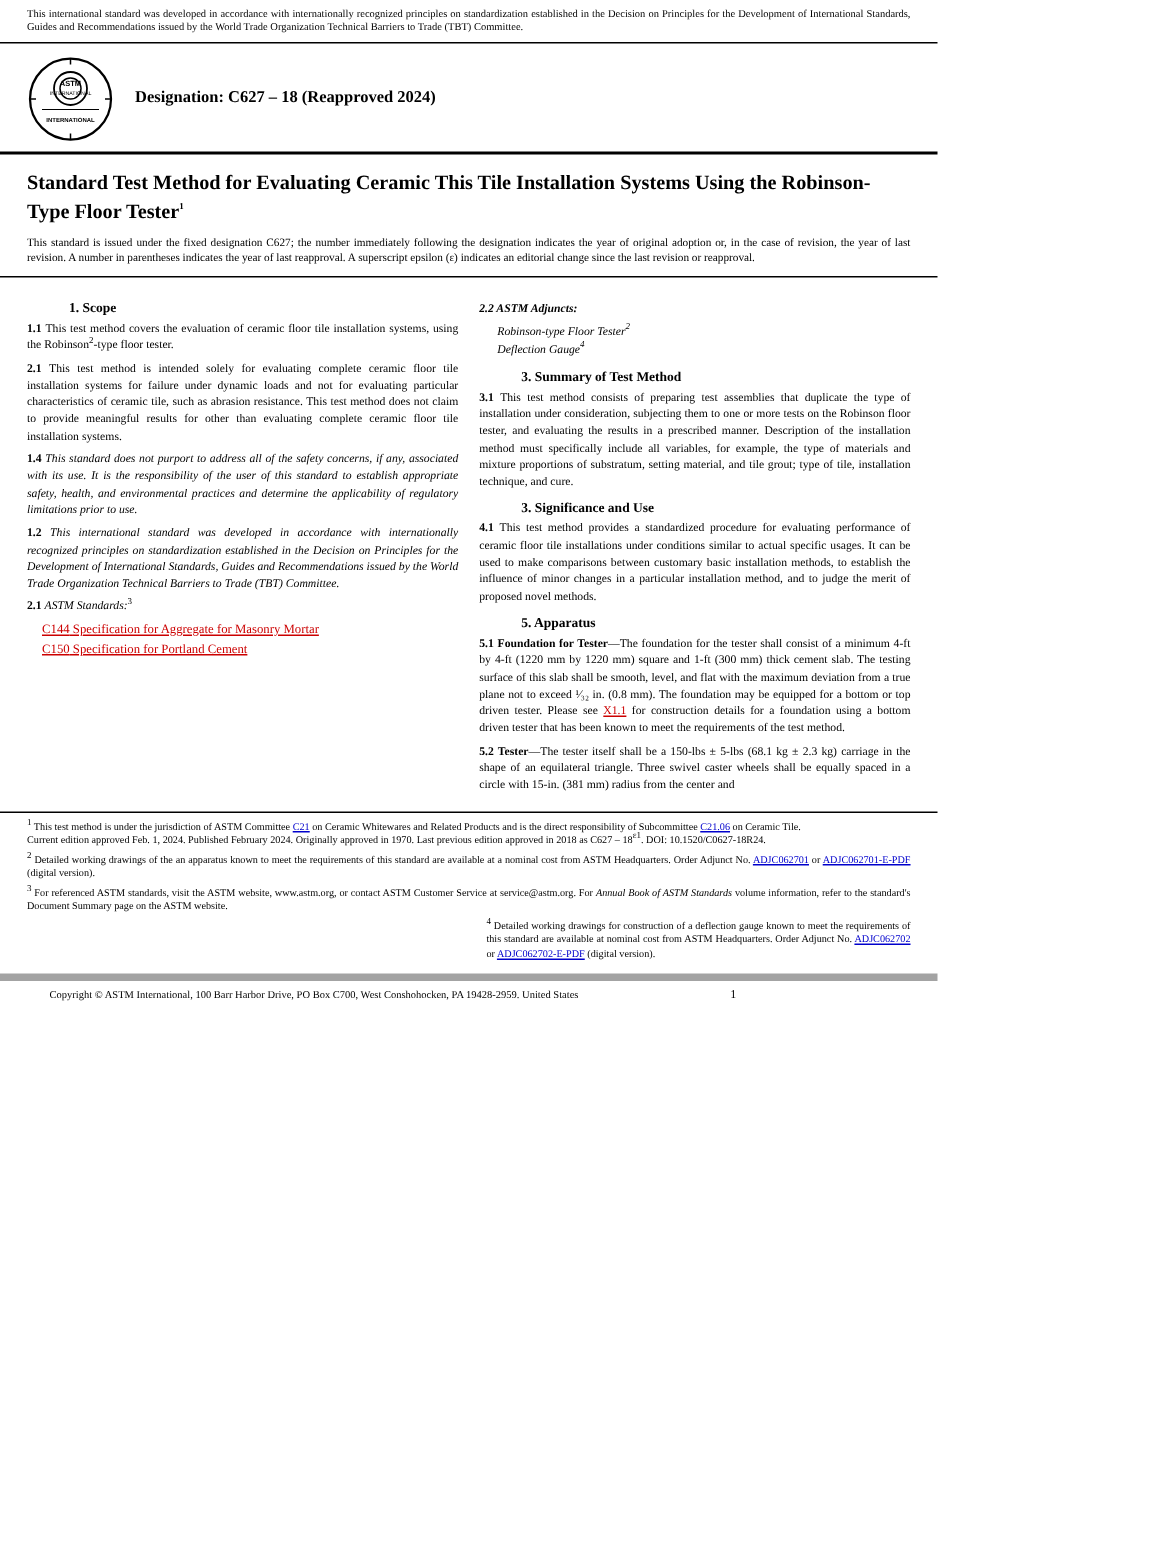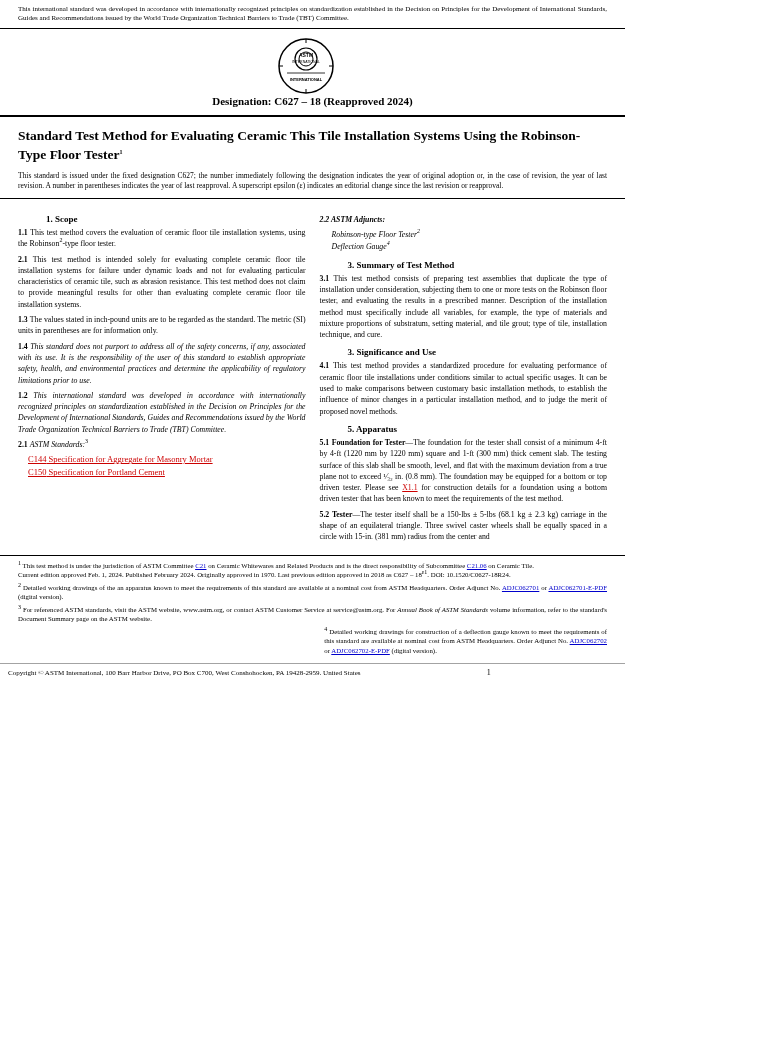--- a/index.html
+++ b/index.html
@@ -22,21 +22,20 @@
     .top-banner {
       background: #fff;
       border-bottom: 1px solid #000;
       padding: 5px 18px 5px 18px;
       font-size: 7px;
       text-align: justify;
       line-height: 1.3;
     }
     .header-section {
       display: flex;
-      flex-direction: column;
       align-items: center;
       padding: 8px 18px 6px 18px;
       border-bottom: 2px solid #000;
     }
     .astm-logo {
       width: 58px;
       height: 58px;
       flex-shrink: 0;
       margin-right: 14px;
     }
@@ -119,22 +118,22 @@
       border-top: 1px solid #000;
       padding: 5px 18px 5px 18px;
       font-size: 6.8px;
       line-height: 1.4;
     }
     .footnote-item {
       margin-bottom: 3px;
       text-align: justify;
     }
     .footer-bar {
-      border-top: 1px solid #a3a3a3;
-      padding: 4px 8px;
+      border-top: 5px solid #a3a3a3;
+      padding: 4px 33px;
       font-size: 7px;
       display: flex;
       justify-content: space-between;
       align-items: center;
     }
     .page-number {
       font-size: 8px;
       text-align: center;
       flex: 1;
     }
@@ -199,24 +198,20 @@
       <div class="sub-section">
         <span class="sub-section-num">1.1 </span>
         <span>This test method covers the evaluation of ceramic floor tile installation systems, using the Robinson<sup>2</sup>-type floor tester.</span>
       </div>
 
       <div class="sub-section">
         <span class="sub-section-num">2.1 </span>
         <span>This test method is intended solely for evaluating complete ceramic floor tile installation systems for failure under dynamic loads and not for evaluating particular characteristics of ceramic tile, such as abrasion resistance. This test method does not claim to provide meaningful results for other than evaluating complete ceramic floor tile installation systems.</span>
       </div>
 
-      <div class="sub-section">
-        <span class="sub-section-num">1.3 </span>
-        <span>The values stated in inch-pound units are to be regarded as the standard. The metric (SI) units in parentheses are for information only.</span>
-      </div>
 
       <div class="sub-section">
         <span class="sub-section-num">1.4 </span>
         <span class="italic">This standard does not purport to address all of the safety concerns, if any, associated with its use. It is the responsibility of the user of this standard to establish appropriate safety, health, and environmental practices and determine the applicability of regulatory limitations prior to use.</span>
       </div>
 
       <div class="sub-section">
         <span class="sub-section-num">1.2 </span>
         <span class="italic">This international standard was developed in accordance with internationally recognized principles on standardization established in the Decision on Principles for the Development of International Standards, Guides and Recommendations issued by the World Trade Organization Technical Barriers to Trade (TBT) Committee.</span>
       </div>

